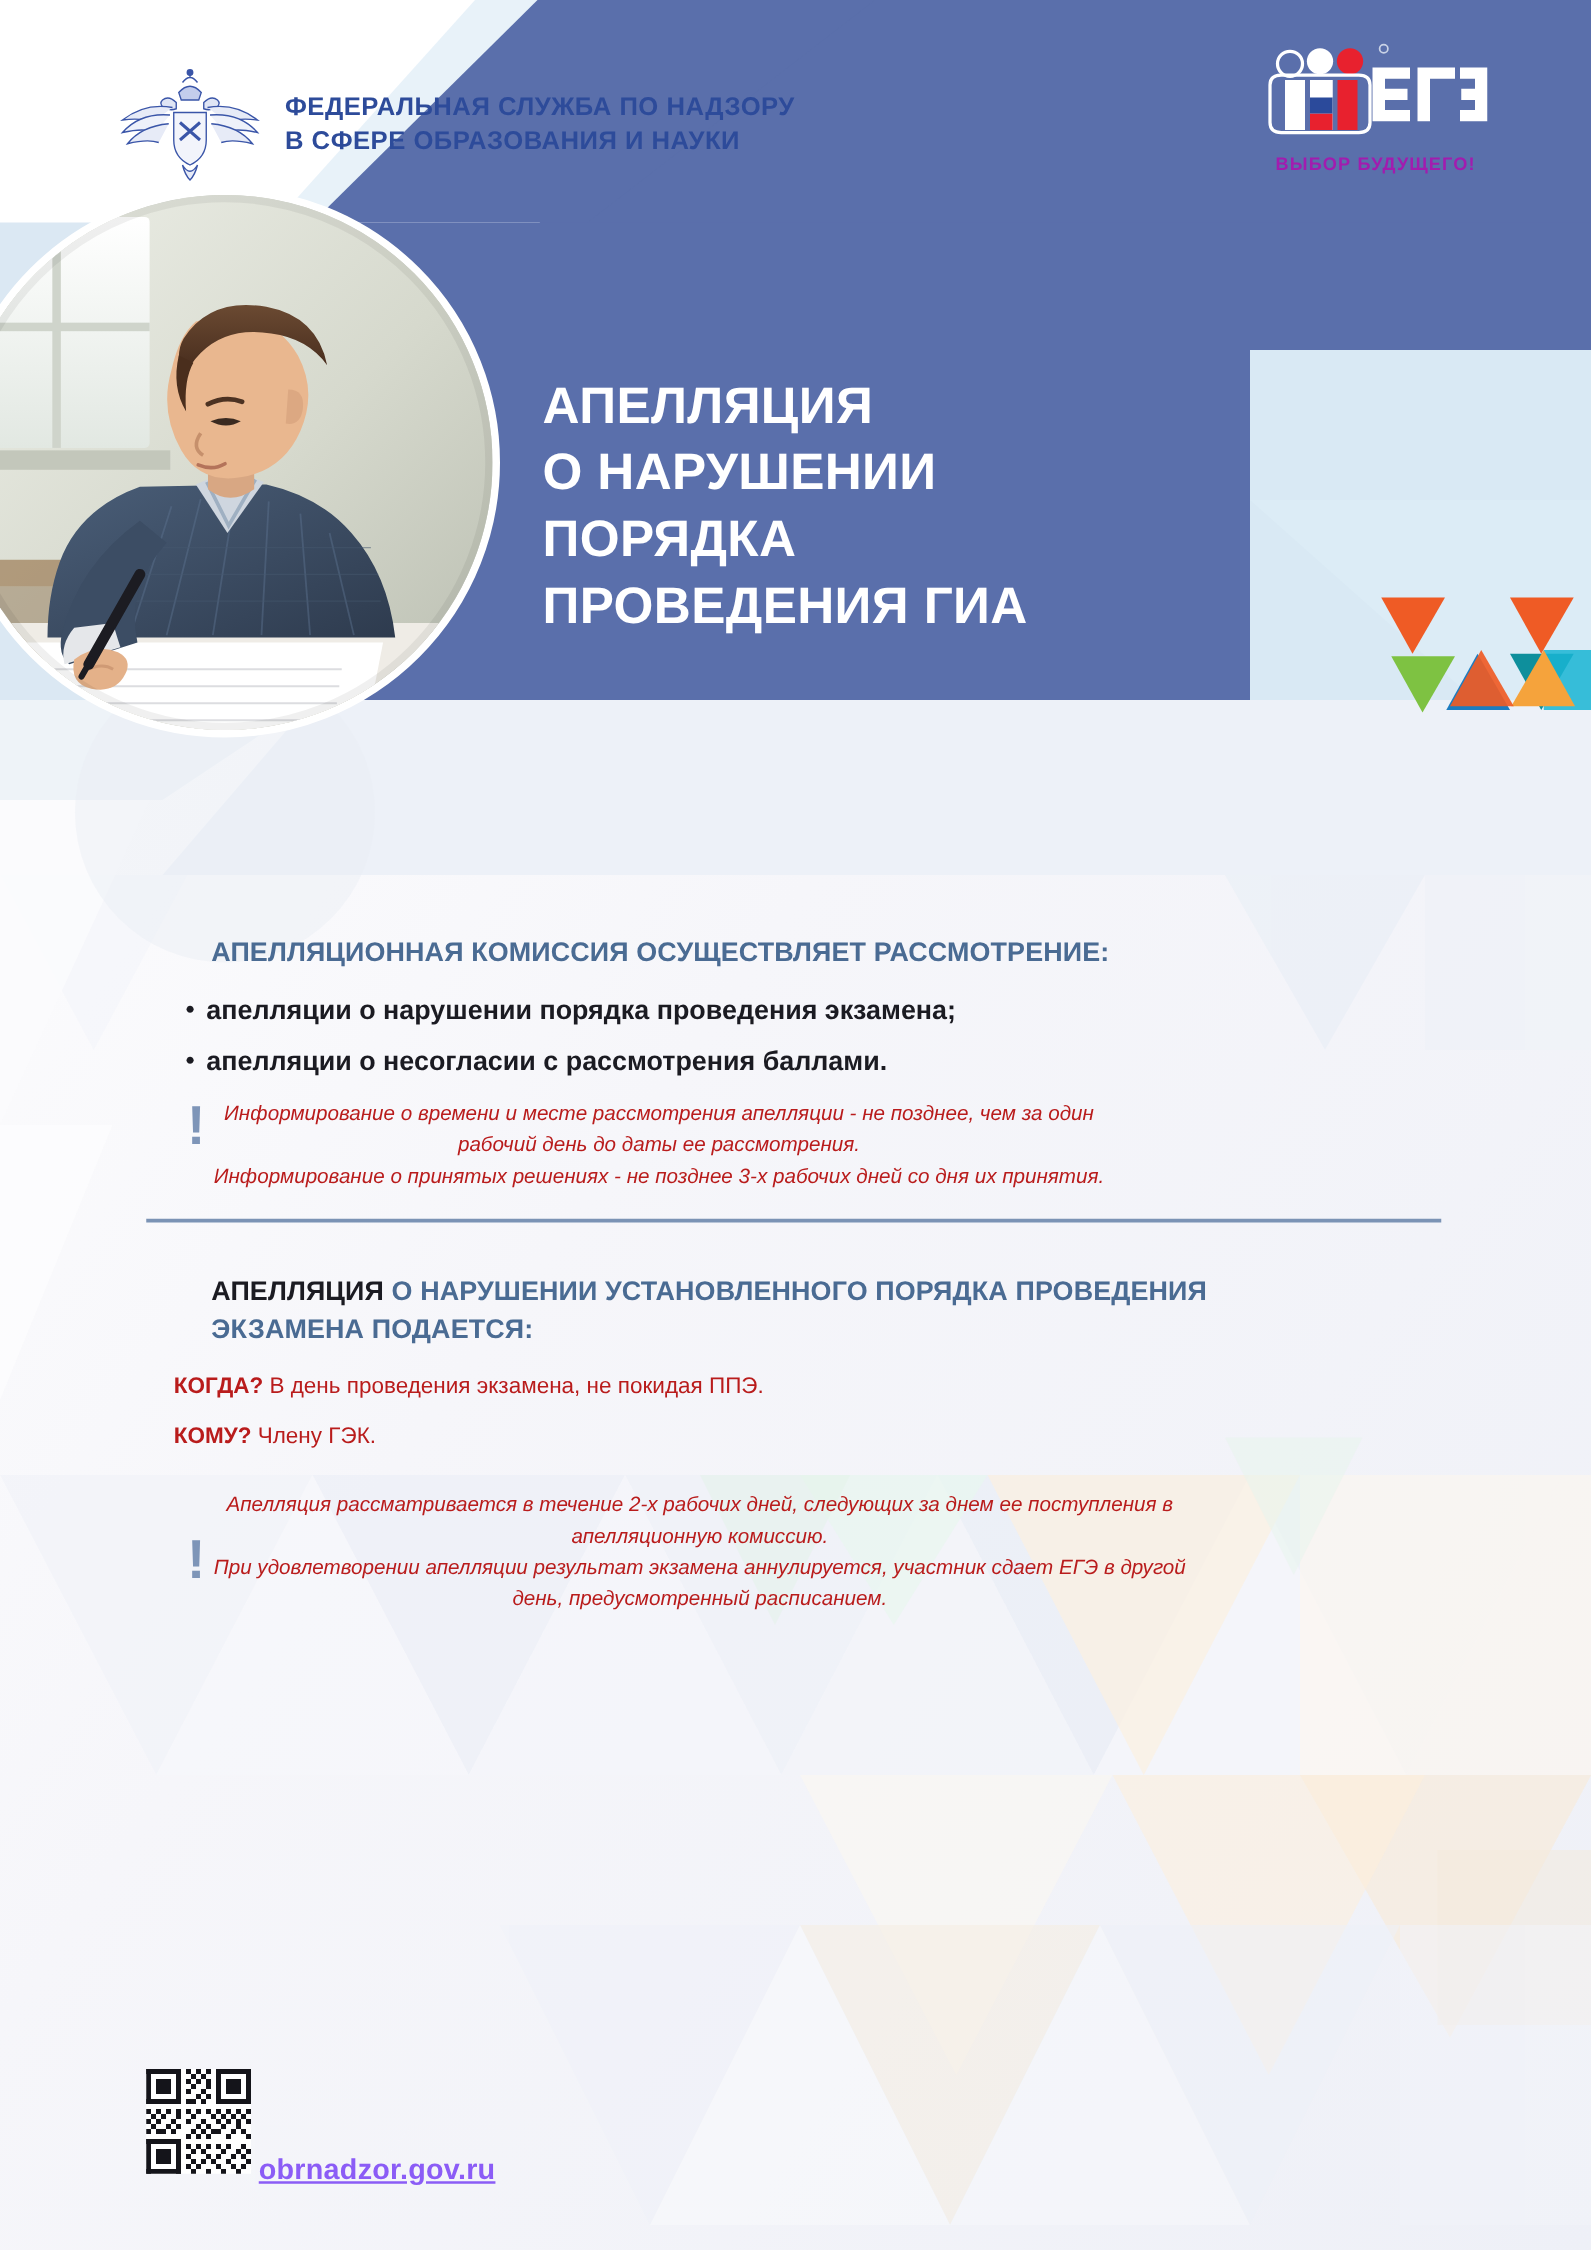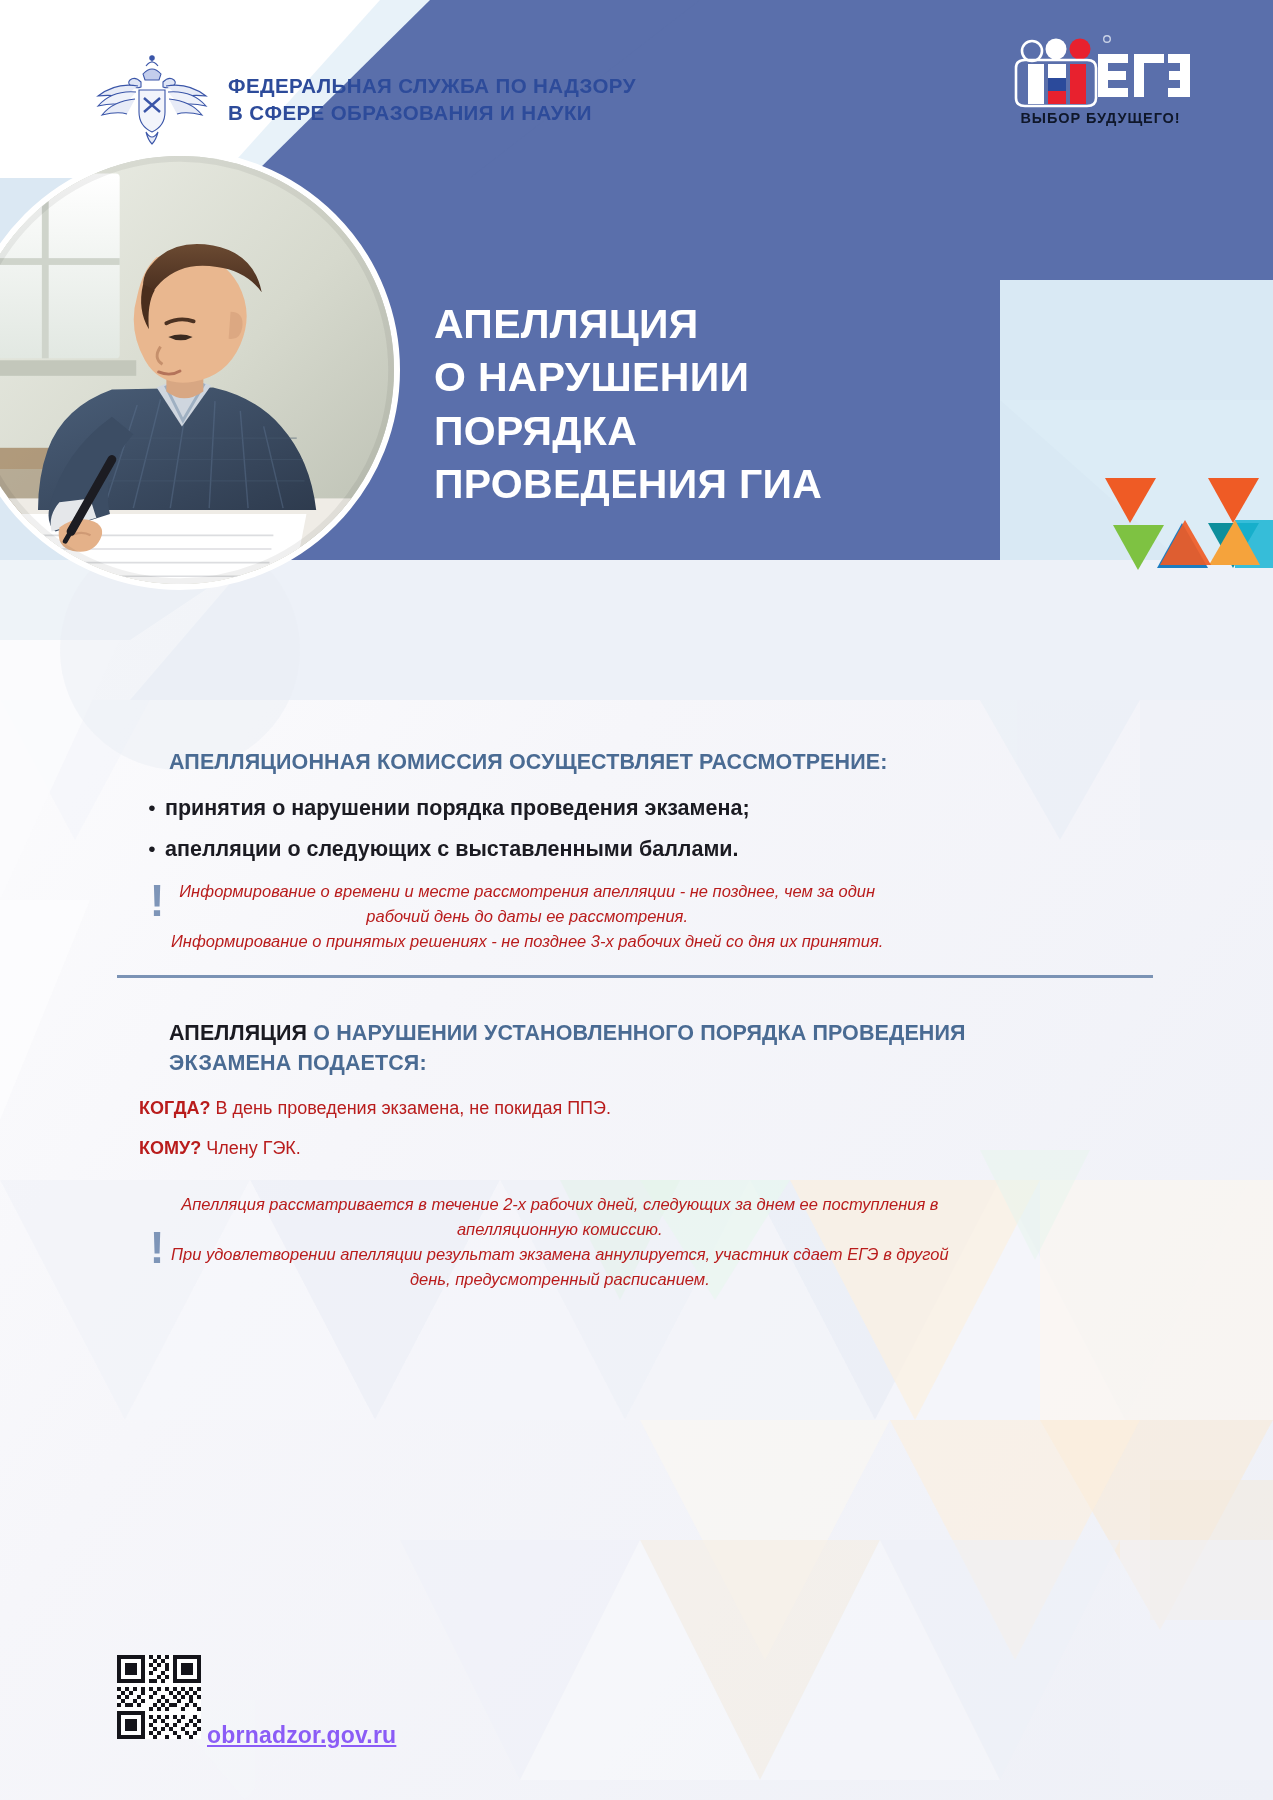--- a/index.html
+++ b/index.html
@@ -40,25 +40,25 @@
     line-height: 1.32;
     white-space: pre-line;
   }
   .ege-logo {
     position: absolute; left: 1008px; top: 34px; width: 185px; height: 112px;
     z-index: 8;
     text-align: center;
   }
   .ege-mark { display: block; margin: 0 auto; }
   .ege-slogan {
-    color: #0f172a;
+    color: #a21caf;
     font-size: 14.5px;
     font-weight: 700;
     letter-spacing: 0.9px;
-    margin-top: 2px;
+    margin-top: 16px;
   }
 
   
   .hero-photo {
     position: absolute; left: -40px; top: 150px;
     width: 440px; height: 440px;
     border-radius: 50%;
     overflow: hidden;
     border: 6px solid #ffffff;
     z-index: 9;
@@ -403,25 +403,25 @@
 ПОРЯДКА
 ПРОВЕДЕНИЯ ГИА</div>
 
   <div class="content">
 
     <div class="sec-heading" style="left:139px; top:748px; width:900px;">АПЕЛЛЯЦИОННАЯ КОМИССИЯ ОСУЩЕСТВЛЯЕТ РАССМОТРЕНИЕ:</div>
 
     <div class="bullet-list" style="top:793px;">
       <div class="bullet-row">
         <span class="bullet-dot">•</span>
-        <span class="bullet-text">принятия о нарушении порядка проведения экзамена;</span>
+        <span class="bullet-text">апелляции о нарушении порядка проведения экзамена;</span>
       </div>
       <div class="bullet-row">
         <span class="bullet-dot">•</span>
-        <span class="bullet-text">апелляции о следующих с выставленными баллами.</span>
+        <span class="bullet-text">апелляции о несогласии с рассмотрения баллами.</span>
       </div>
     </div>
 
     <div class="note-block" style="left:143px; top:879px; width:830px;">
       <span class="note-bang">!</span>
       <span class="note-text">Информирование  о времени и месте рассмотрения апелляции  - не позднее, чем за один
 рабочий день до даты ее рассмотрения.
 Информирование о принятых решениях  - не позднее 3-х рабочих дней со дня их принятия.</span>
     </div>
 

